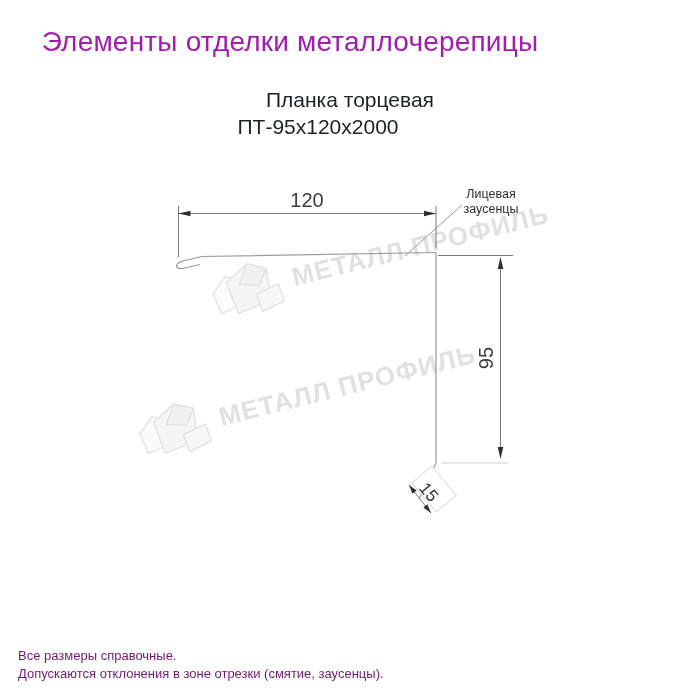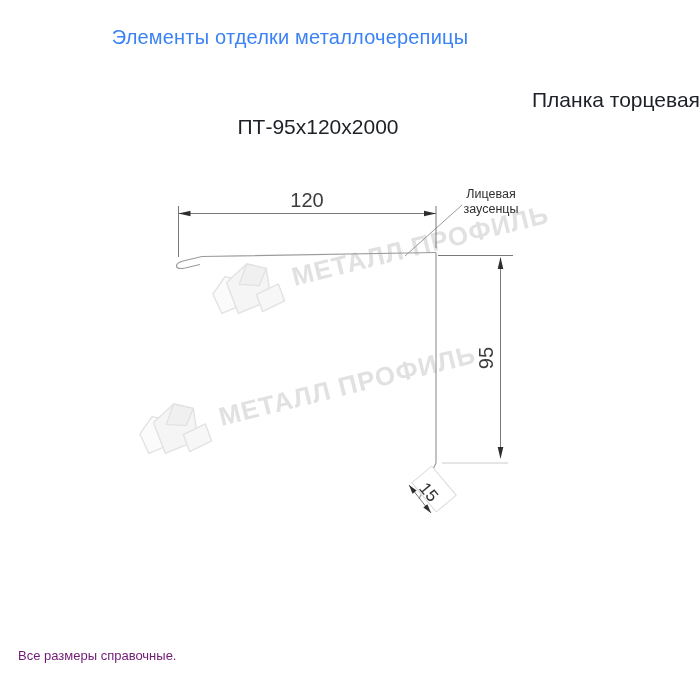--- a/index.html
+++ b/index.html
@@ -2,24 +2,24 @@
 <html><head>
 <meta charset="utf-8">
 <style>
   html,body{margin:0;padding:0;background:#fff;}
   .page{
     position:relative;width:700px;height:700px;background:#ffffff;overflow:hidden;
     font-family:"Liberation Sans","DejaVu Sans",sans-serif;
   }
   .title{
     position:absolute;left:0;top:26px;width:580px;text-align:center;
-    font-size:20px;color:#3b82f6;letter-spacing:0.2px;z-index:3;
+    font-size:28px;color:#a21caf;letter-spacing:0.2px;z-index:3;
   }
   .product-name{
-    position:absolute;left:0;top:88px;width:700px;text-align:right;
+    position:absolute;left:0;top:88px;width:700px;text-align:center;
     font-size:21px;color:#1d2026;z-index:3;
   }
   .product-sku{
     position:absolute;left:0;top:115px;width:636px;text-align:center;
     font-size:21px;color:#1d2026;z-index:3;
   }
   .face-label{
     position:absolute;left:452px;top:187px;width:78px;text-align:center;
     font-size:12.5px;line-height:15px;color:#2e2e2e;z-index:3;
   }
@@ -108,15 +108,16 @@
         <rect x="415" y="476" width="38" height="26" fill="#ffffff" stroke="#dadada" stroke-width="1"></rect>
       </g>
       <polygon points="409,485 416.6,490.5 412.5,493.7" fill="#2d2d2d"></polygon>
       <polygon points="431,513 427.4,504.3 423.3,507.5" fill="#2d2d2d"></polygon>
       <text x="0" y="6" transform="translate(429 492) rotate(50)" text-anchor="middle" font-size="17" fill="#333333">15</text>
     </g>
   </svg>
 
   <div class="footer">
     <div class="note">Все размеры справочные.</div>
+    <div class="note">Допускаются отклонения в зоне отрезки (смятие, заусенцы).</div>
   </div>
 
 </div>
 
 </body></html>

